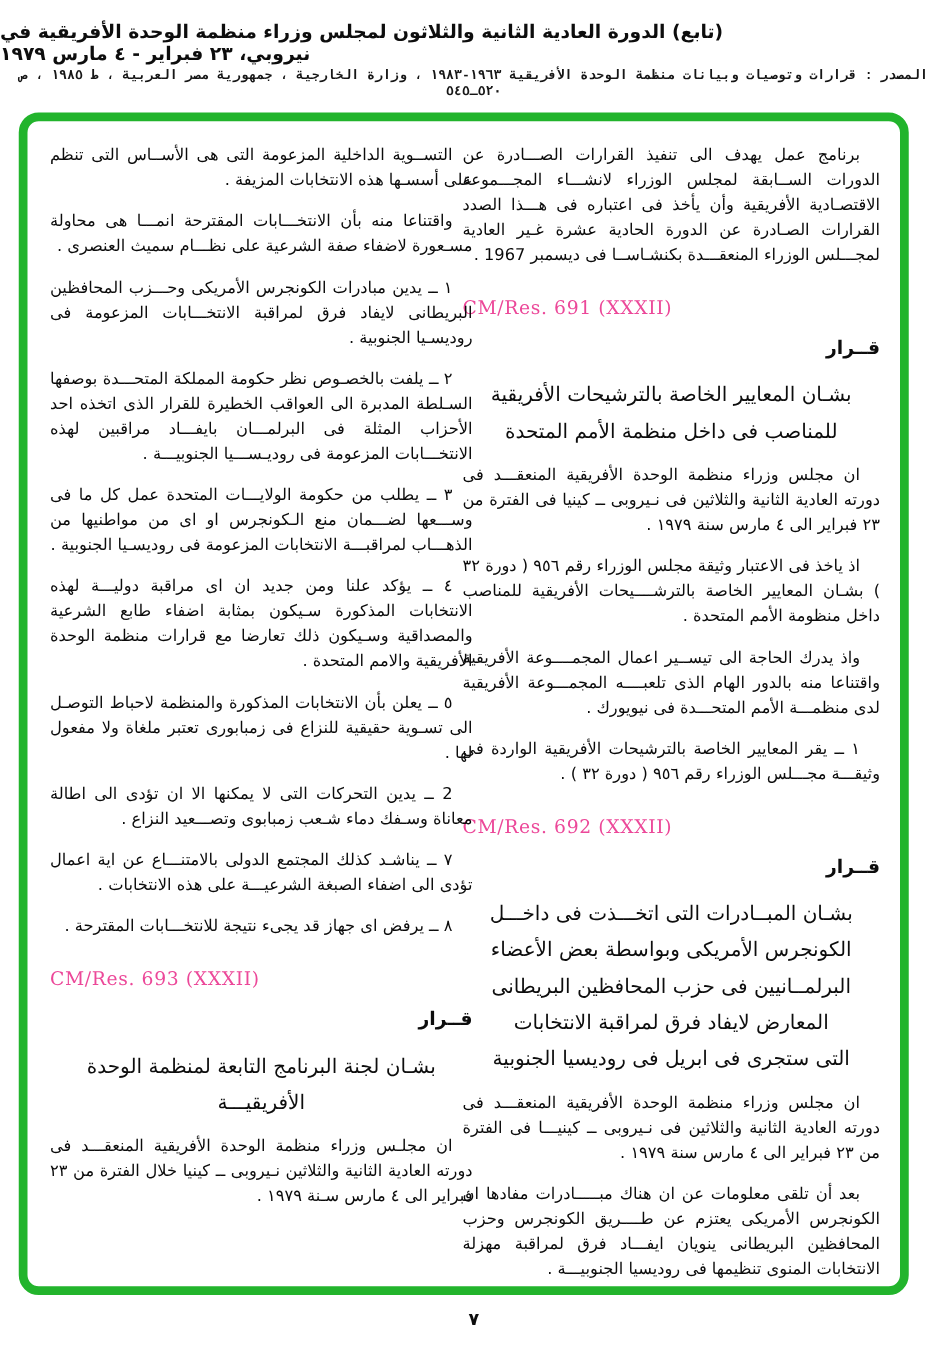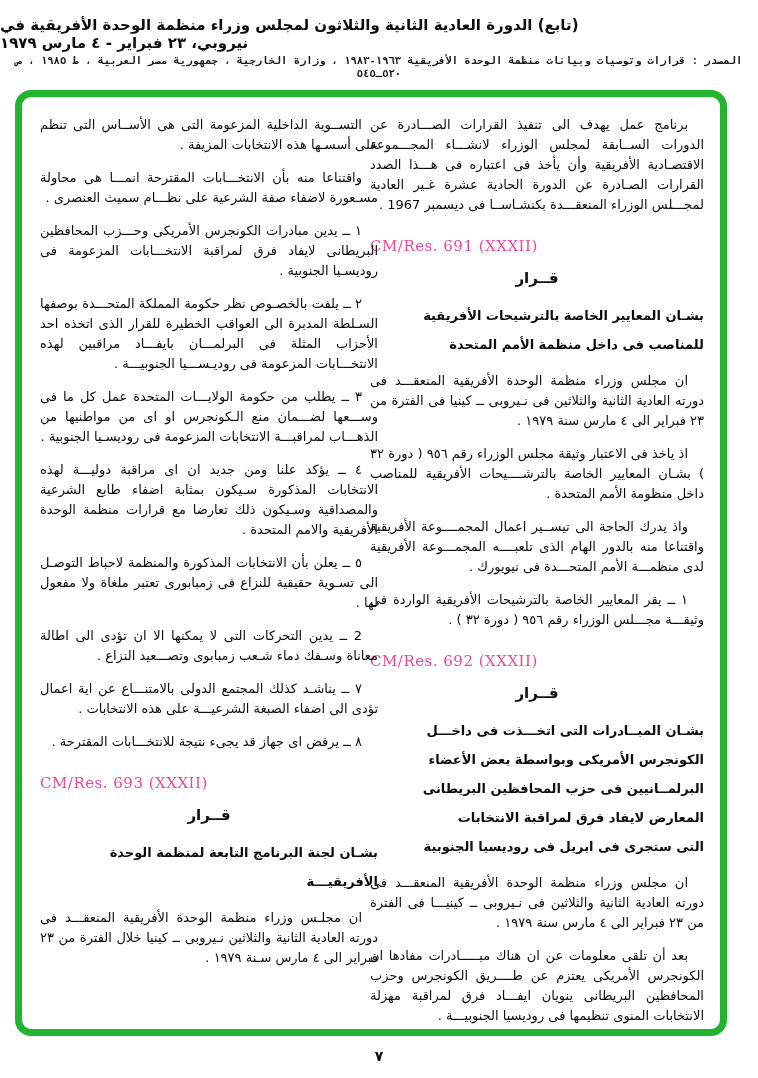--- a/index.html
+++ b/index.html
@@ -25,25 +25,25 @@
   .col-left{left:18px;width:338px;}
   .para{
     margin:0 0 13px 0;font-size:13px;line-height:20px;
     text-align:justify;text-align-last:right;text-indent:16px;color:#0b0b0b;
   }
   .res{
     direction:ltr;text-align:left;font-family:"DejaVu Serif", serif;
     font-size:15px;margin:22px 0 8px 0;letter-spacing:0.5px;color:#ec4899;
   }
   .qarar{
-    text-align:center;font-weight:bold;font-size:15px;margin:14px 0 14px 0;
+    font-weight:bold;font-size:15px;margin:14px 0 14px 0;
   }
   .subtitle{margin:0 0 12px 0;}
   .subtitle .sub-line{
-    text-align:right;font-weight:bold;font-size:13px;line-height:29px;
+    text-align:center;font-weight:normal;font-size:16px;line-height:29px;
   }
   .page-number{
     position:absolute;top:1048px;left:0;width:758px;text-align:center;
     font-weight:bold;font-size:14px;
   }
 </style>
 </head>
 <body>
 
 <div class="header-line1">(تابع) الدورة العادية الثانية والثلاثون لمجلس وزراء منظمة الوحدة الأفريقية في نيروبي، ٢٣ فبراير - ٤ مارس ١٩٧٩</div>

